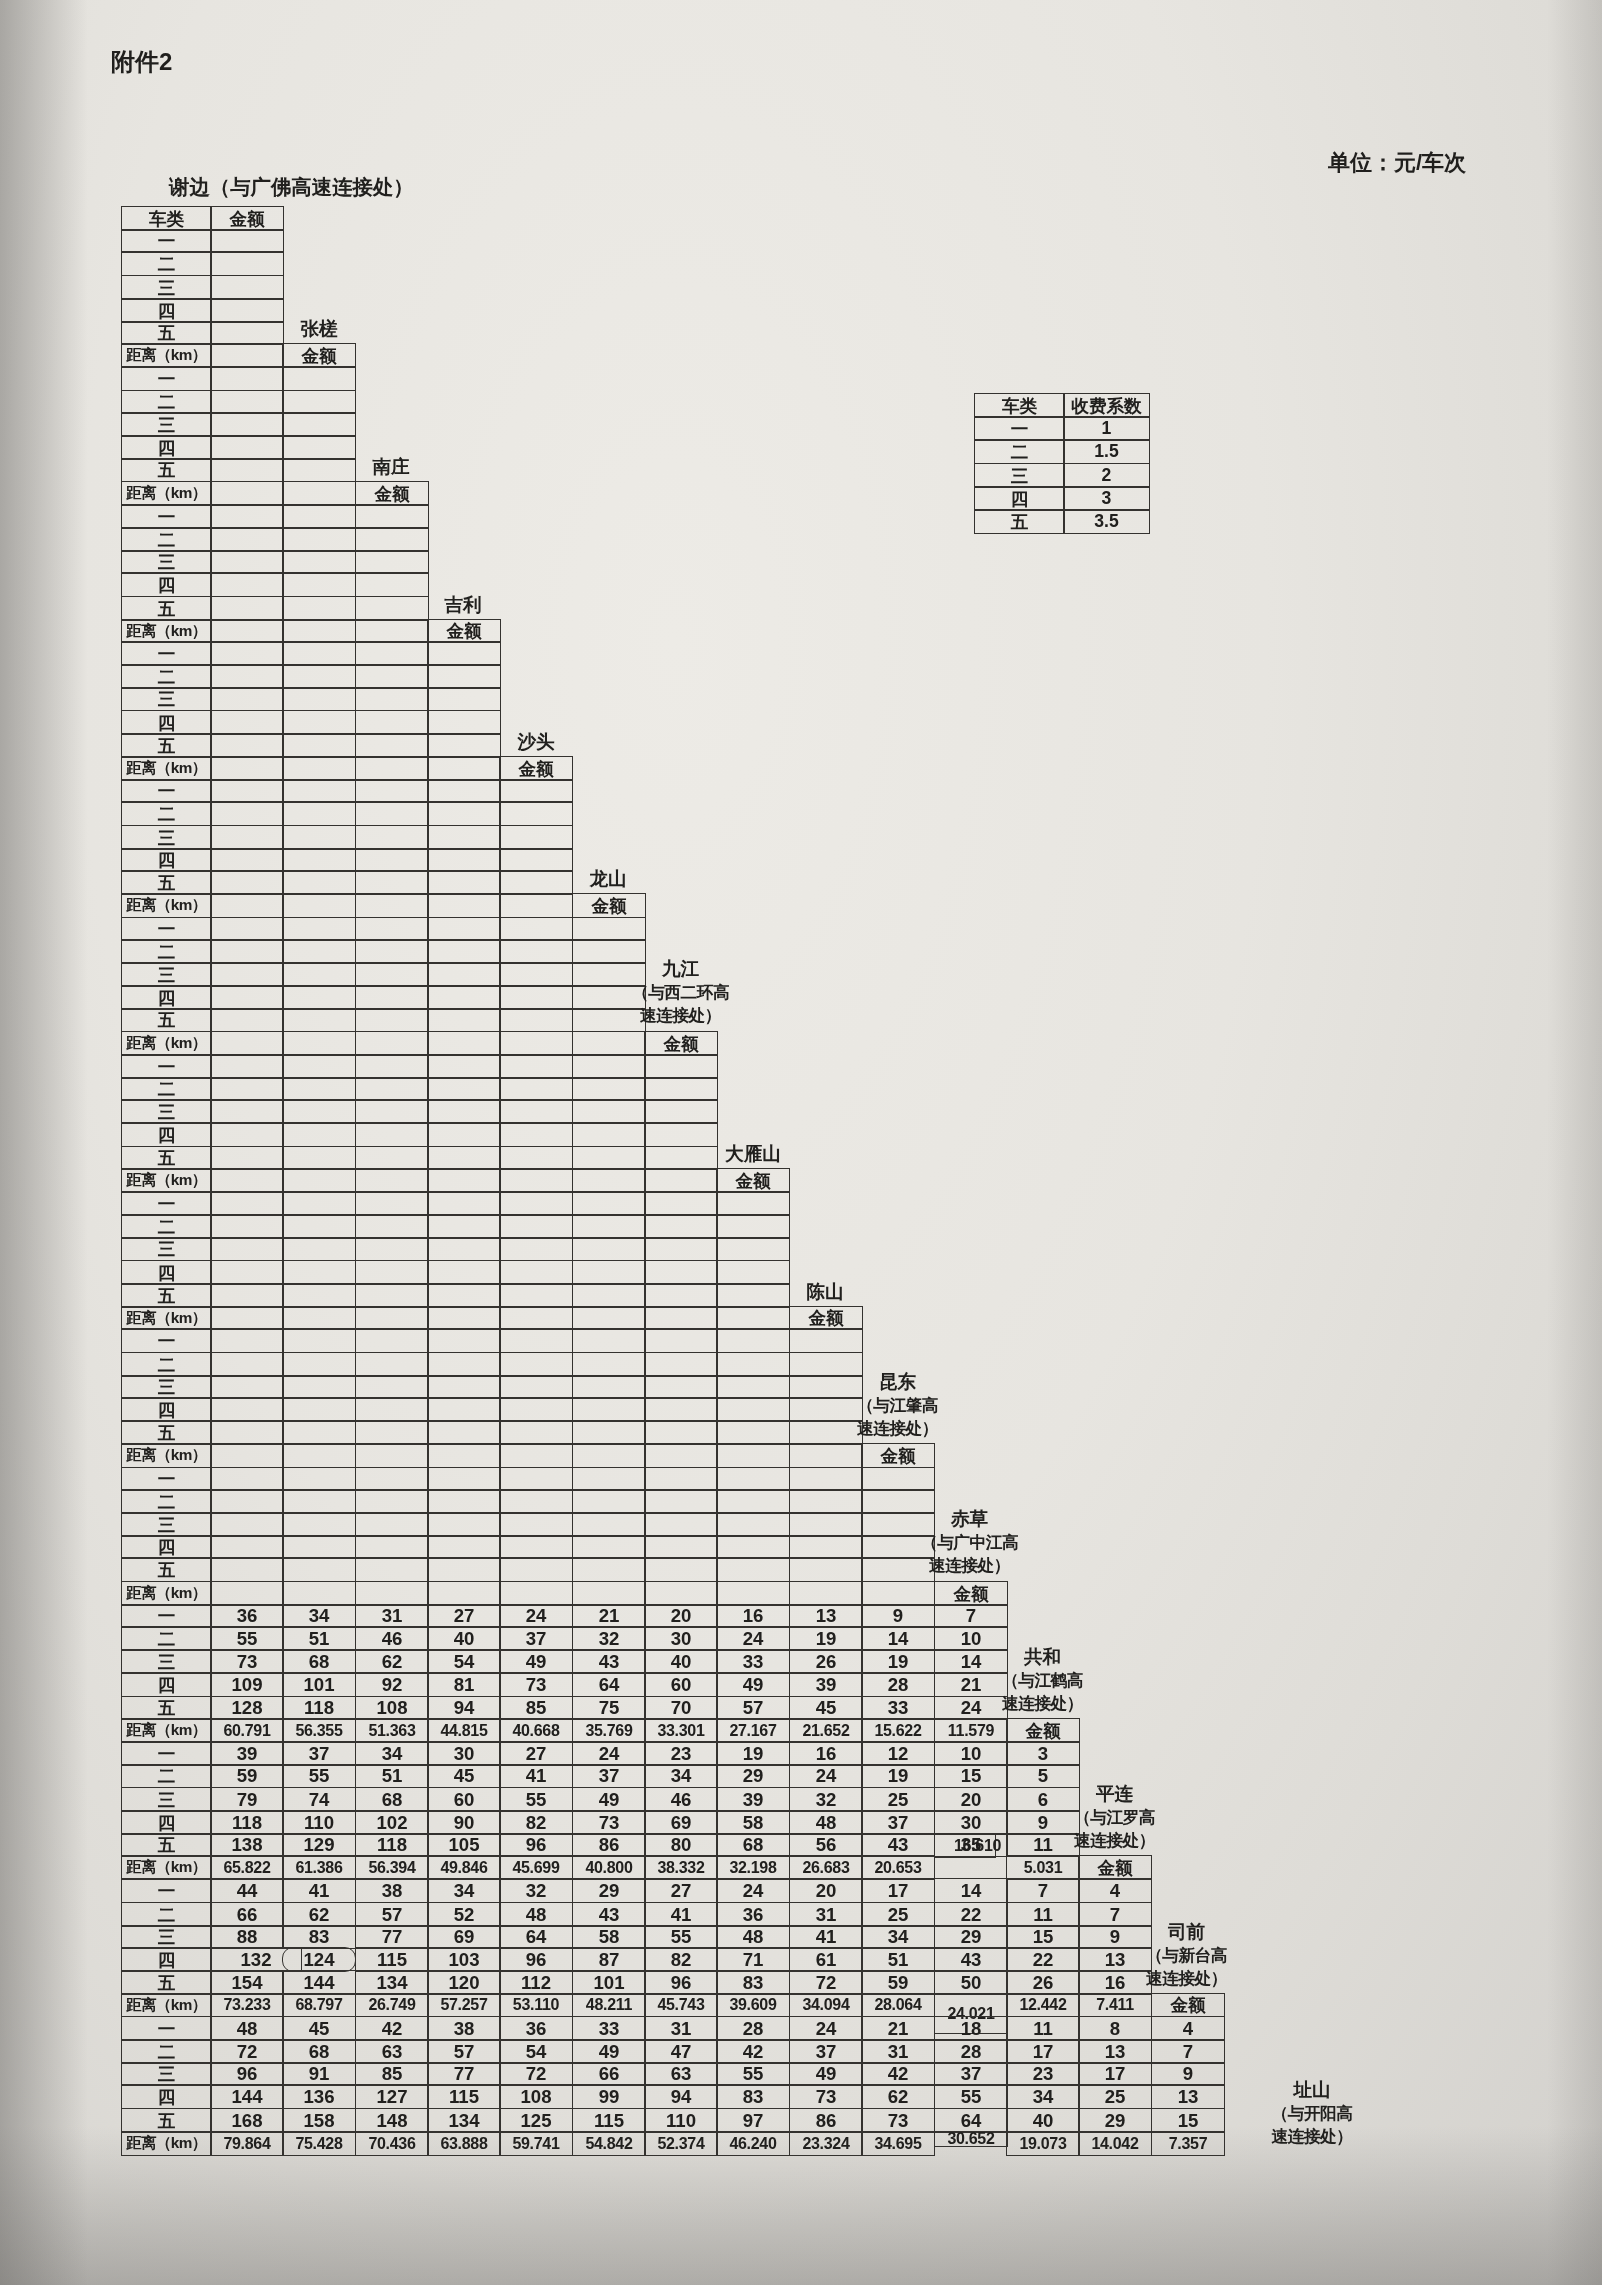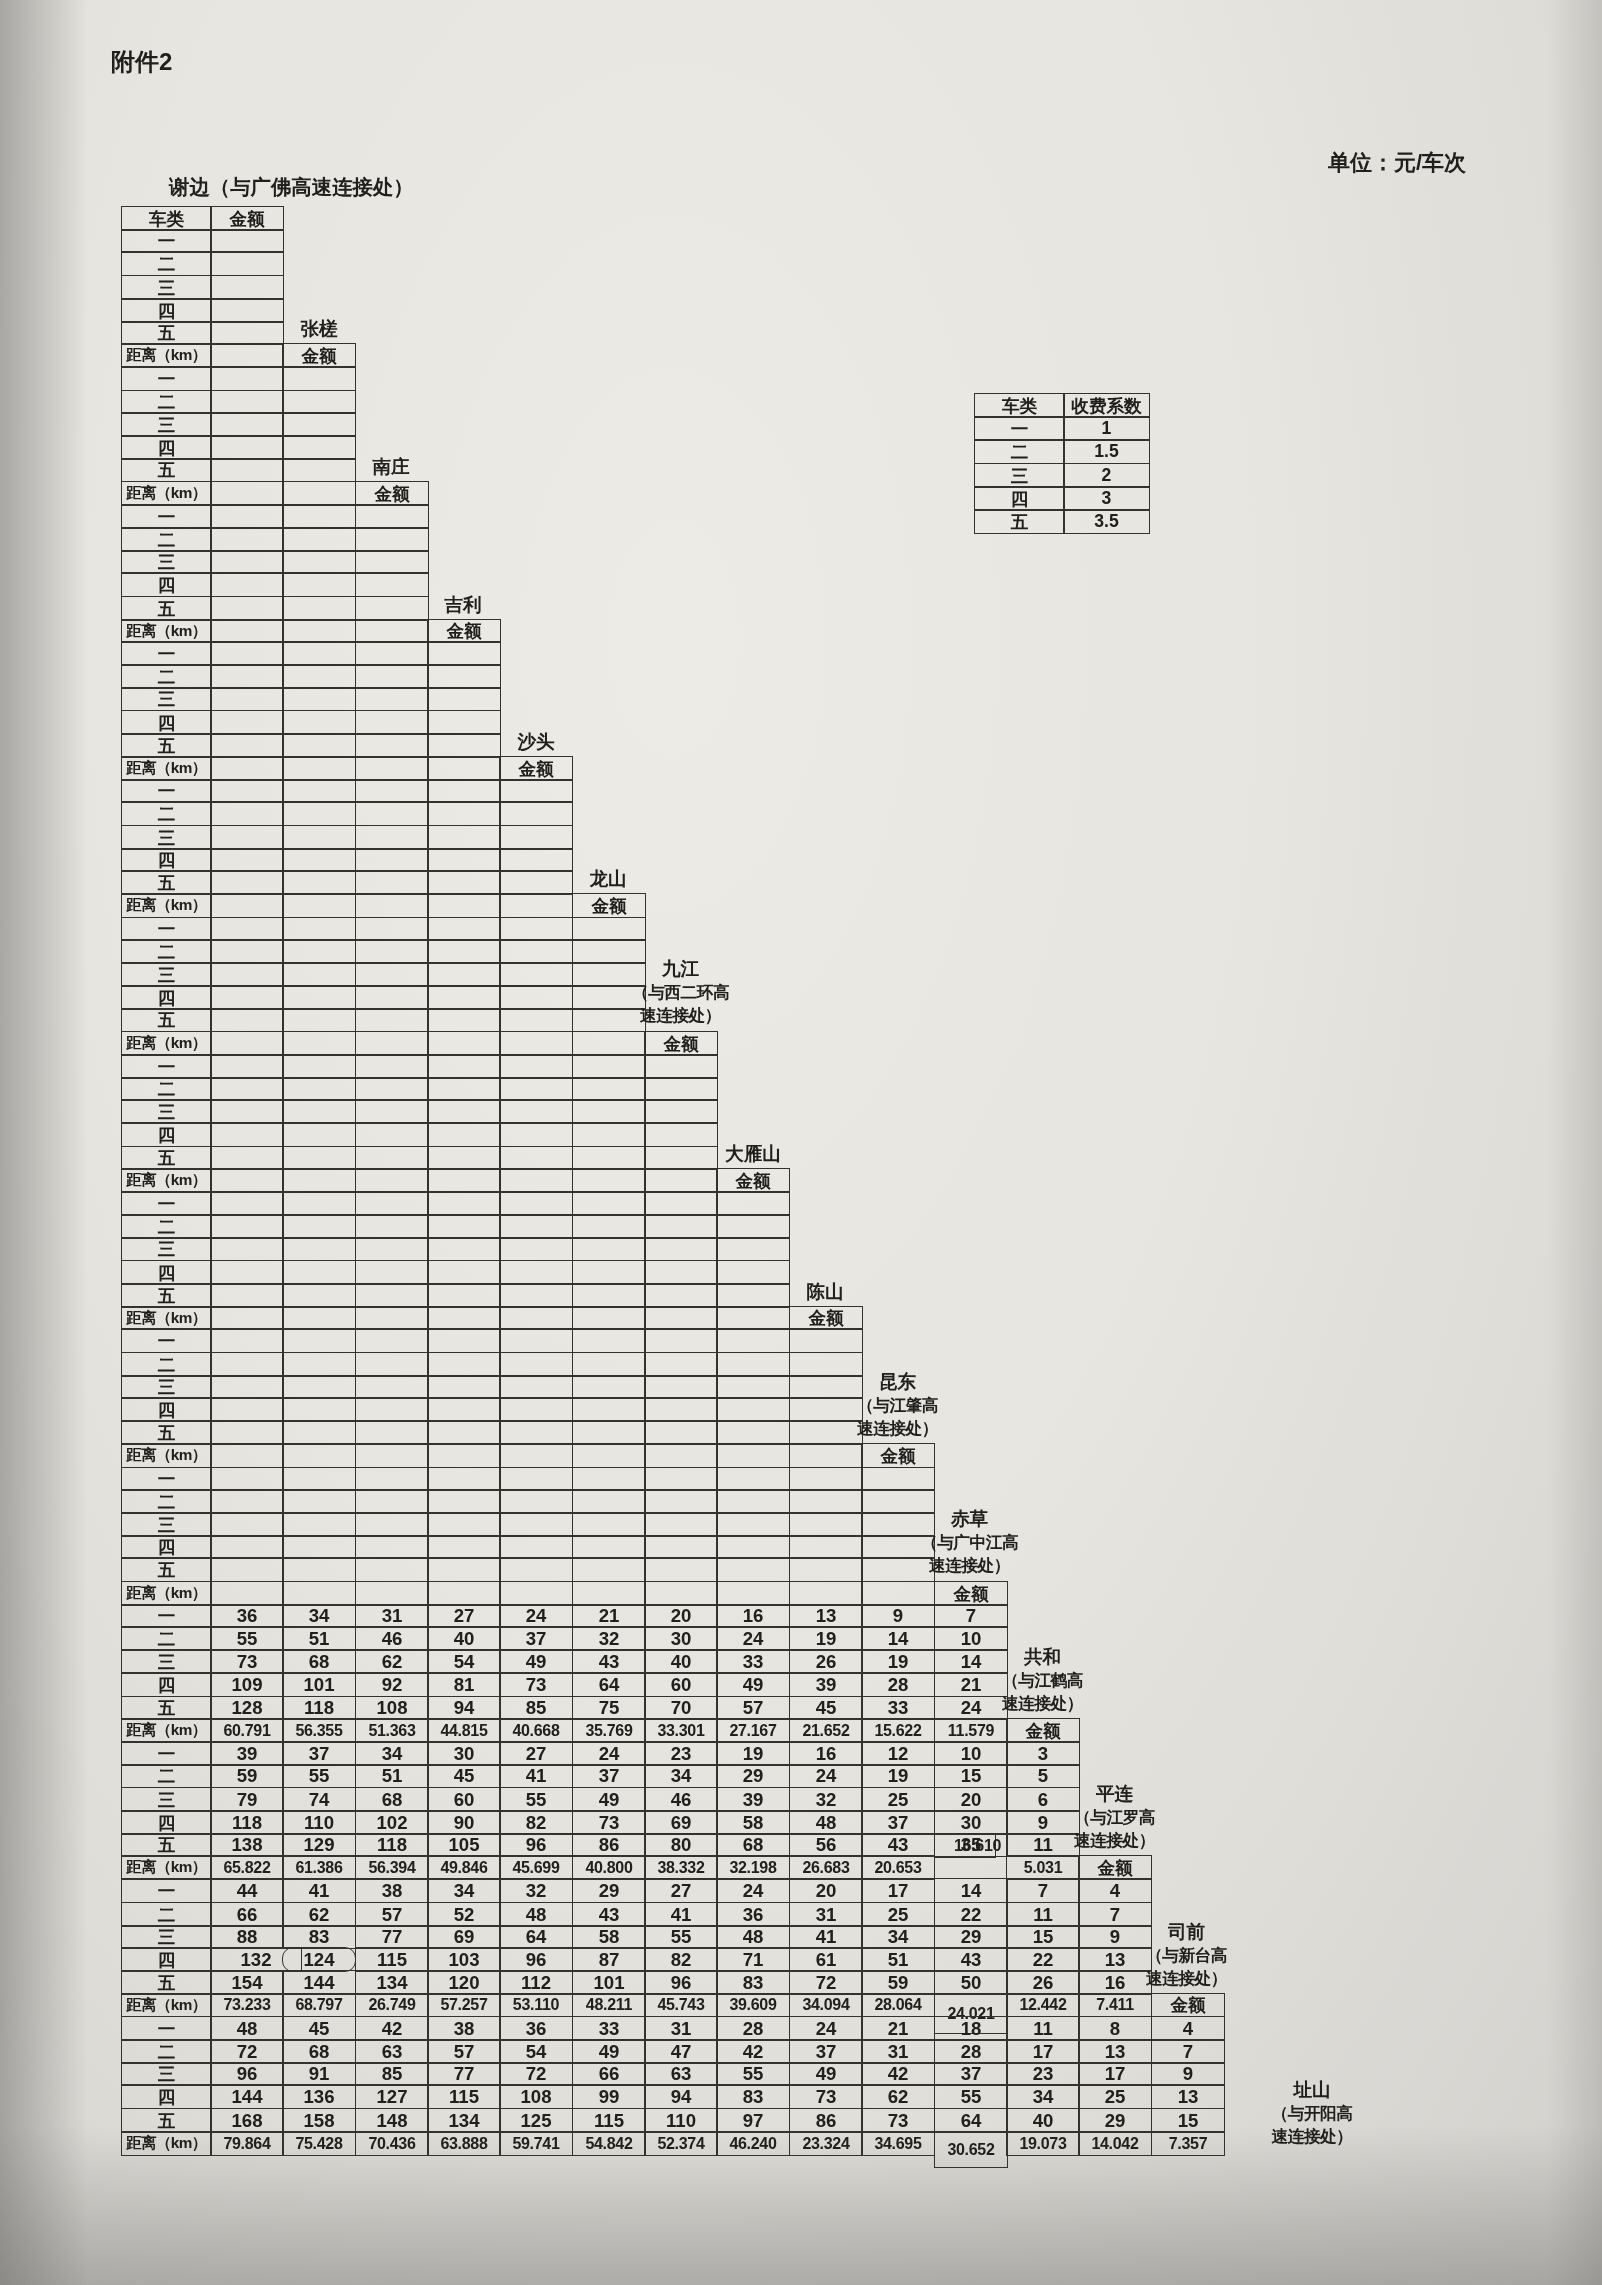--- a/index.html
+++ b/index.html
@@ -766,21 +766,21 @@
       <div class="cell dist" style="left: 89px; top: 1925px; width: 74px; height: 25px;">79.864</div>
       <div class="cell dist" style="left: 161px; top: 1925px; width: 74px; height: 25px;">75.428</div>
       <div class="cell dist" style="left: 234px; top: 1925px; width: 74px; height: 25px;">70.436</div>
       <div class="cell dist" style="left: 306px; top: 1925px; width: 74px; height: 25px;">63.888</div>
       <div class="cell dist" style="left: 378px; top: 1925px; width: 74px; height: 25px;">59.741</div>
       <div class="cell dist" style="left: 451px; top: 1925px; width: 74px; height: 25px;">54.842</div>
       <div class="cell dist" style="left: 523px; top: 1925px; width: 74px; height: 25px;">52.374</div>
       <div class="cell dist" style="left: 595px; top: 1925px; width: 74px; height: 25px;">46.240</div>
       <div class="cell dist" style="left: 668px; top: 1925px; width: 74px; height: 25px;">23.324</div>
       <div class="cell dist" style="left: 740px; top: 1925px; width: 74px; height: 25px;">34.695</div>
-      <div class="cell dist" style="left: 813px; top: 1925px; width: 74px; height: 37px;">30.652</div>
+      <div class="cell dist" style="left: 813px; top: 1925px; width: 74px; height: 16px;">30.652</div>
       <div class="cell dist" style="left: 885px; top: 1925px; width: 74px; height: 25px;">19.073</div>
       <div class="cell dist" style="left: 957px; top: 1925px; width: 74px; height: 25px;">14.042</div>
       <div class="cell dist" style="left: 1030px; top: 1925px; width: 74px; height: 25px;">7.357</div>
       <div class="st-label st-first" style="left: 48px; top: -31px;">
         <div class="st-name">谢边（与广佛高速连接处）</div>
       </div>
       <div class="st-label" style="left: 133px; width: 130px; top: 111px;">
         <div class="st-name">张槎</div>
       </div>
       <div class="st-label" style="left: 205px; width: 130px; top: 249px;">

